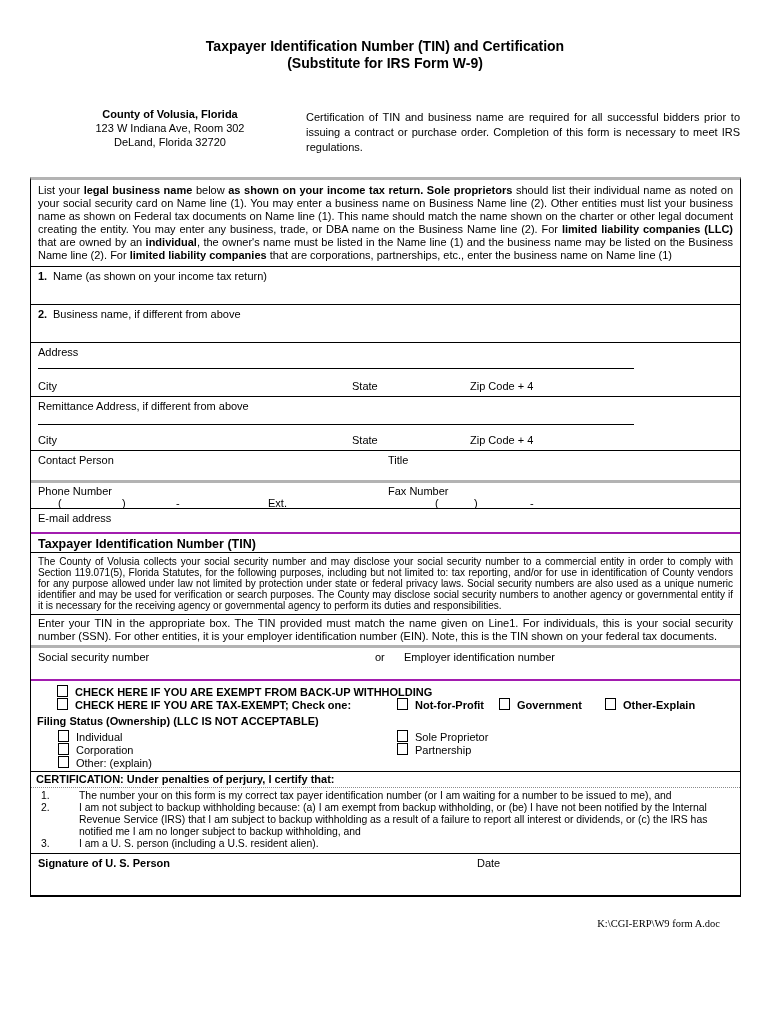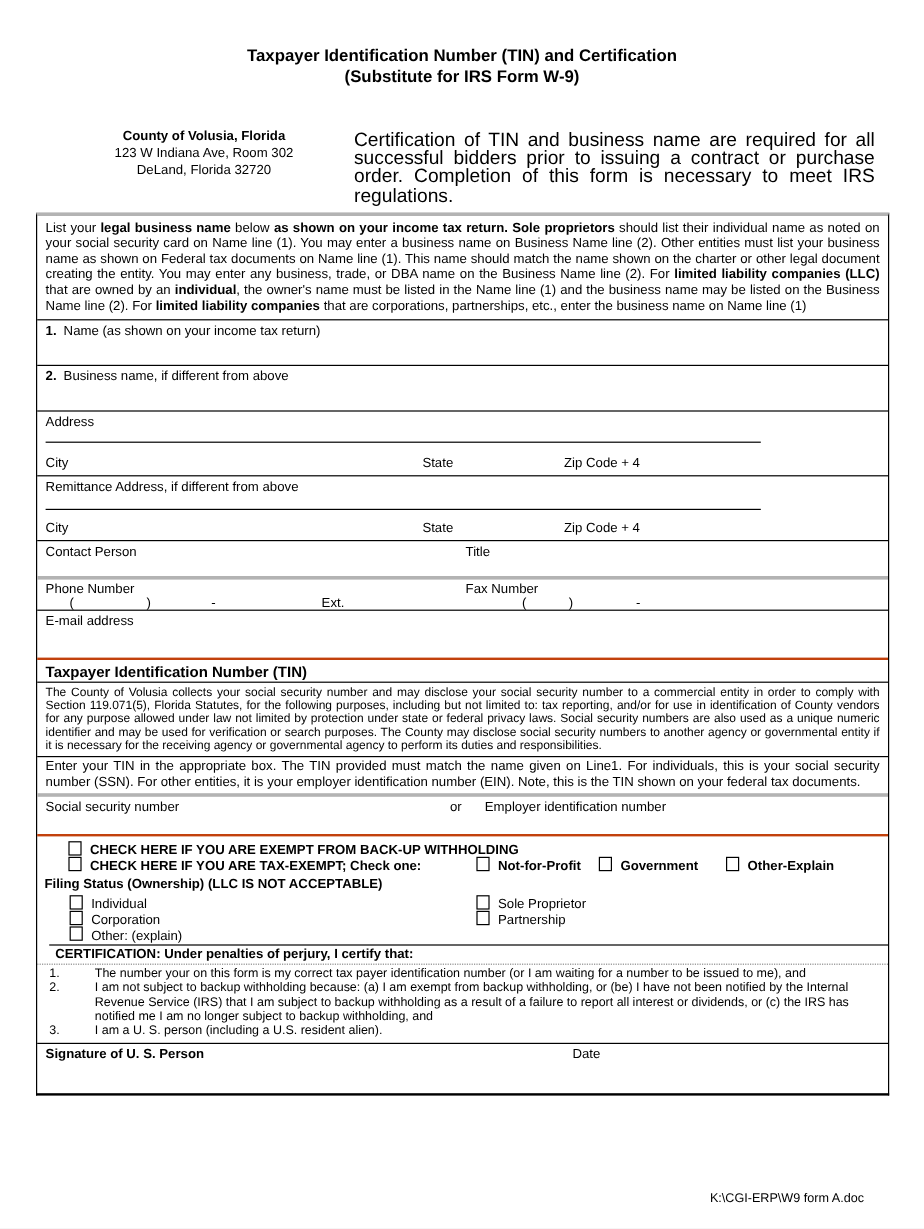--- a/index.html
+++ b/index.html
@@ -7,42 +7,42 @@
     position:relative;width:770px;height:1024px;background:#ffffff;
     font-family:"Liberation Sans","DejaVu Sans",sans-serif;color:#000;
     overflow:hidden;margin:0 auto;
   }
   .b{font-weight:bold;}
   
   .doc-title{padding-top:38px;text-align:center;font-weight:bold;font-size:14px;line-height:17px;}
   
   .header-block{position:relative;margin-top:36px;height:60px;}
   .agency{position:absolute;left:55px;top:0;width:230px;text-align:center;font-size:11px;line-height:13.8px;}
-  .note{position:absolute;left:295px;top:2px;width:434px;font-size:16px;line-height:15.2px;text-align:justify;}
+  .note{position:absolute;left:306px;top:2px;width:434px;font-size:11px;line-height:15.2px;text-align:justify;}
   
   .form-box{
     position:relative;margin:9px auto 0 30px;width:709px;
     border-left:1px solid #000;border-right:1px solid #000;
     border-top:3px solid #b3b3b3;border-bottom:2px solid #000;
     font-size:11px;
   }
   .row{position:relative;box-sizing:border-box;}
   .bt1{border-top:1px solid #000;}
-  .bt2{border-top:2px solid #c2410c;}
+  .bt2{border-top:2px solid #a21caf;}
   .btg{border-top:3px solid #b3b3b3;}
   .btdot{border-top:1px dotted #8a8a8a;}
   .instructions{padding:4px 7px 3px 7px;font-size:11px;line-height:13.1px;text-align:justify;}
   .h38{height:38px;}
   .h54{height:54px;}
   .h30{height:30px;}
   .h28{height:28px;}
-  .h24{height:40px;}
+  .h24{height:24px;}
   .h20{height:20px;}
   .h34{height:34px;}
-  .h16{height:16px;margin-left:10px;}
+  .h16{height:16px;}
   .h42{height:42px;}
   .abs{position:absolute;top:3px;}
   .l7{left:7px;} .l321{left:321px;} .l439{left:439px;} .l357{left:357px;text-align:right;}
   .l344{left:344px;} .l373{left:373px;} .l446{left:446px;}
   .num{position:absolute;left:7px;top:3px;font-weight:bold;}
   .after-num{position:absolute;left:22px;top:3px;}
   .rule{position:absolute;left:7px;height:0;border-bottom:1px solid #000;width:596px;}
   .phsym{position:absolute;top:14px;font-size:11px;}
   .tin-head{font-weight:bold;font-size:12.5px;}
   .smallpara{padding:3px 7px 2px 7px;font-size:10px;line-height:11.2px;text-align:justify;}
@@ -55,22 +55,22 @@
   .filing-head{padding-left:6px;height:16px;line-height:15px;font-weight:bold;}
   .filing-line{position:relative;padding-left:27px;height:13px;line-height:12.5px;font-weight:normal;}
   .opt{position:absolute;top:0;font-weight:bold;}
   .opt2{position:absolute;top:0;font-weight:normal;}
   .o354{left:354px;padding-left:12px;} .o468{left:468px;} .o574{left:574px;}
   .cert-head{padding-left:5px;font-weight:bold;line-height:14px;}
   .cert-list{padding:2px 4px 2px 0;font-size:10.4px;line-height:12.2px;}
   .cert-item{position:relative;padding-left:48px;}
   .cert-num{position:absolute;left:10px;top:0;}
   .footer{
-    position:absolute;top:993px;right:50px;
-    font-family:Liberation Sans, sans-serif;font-size:10.5px;
+    position:absolute;top:918px;right:50px;
+    font-family:Liberation Serif, serif;font-size:10.5px;
   }
 </style>
 </head>
 <body>
 
 <div class="page">
 
   <div class="doc-title">
     <div>Taxpayer Identification Number (TIN) and Certification</div>
     <div>(Substitute for IRS Form W-9)</div>

